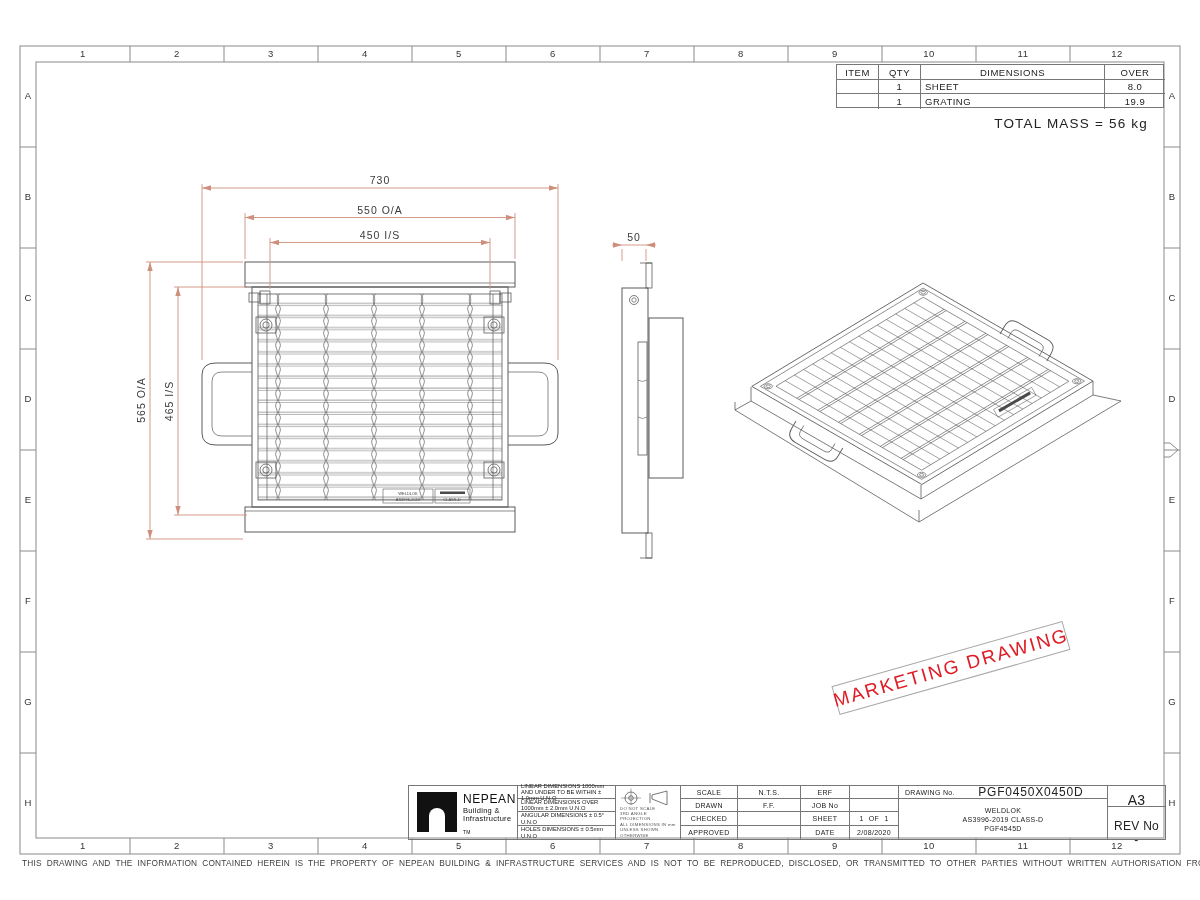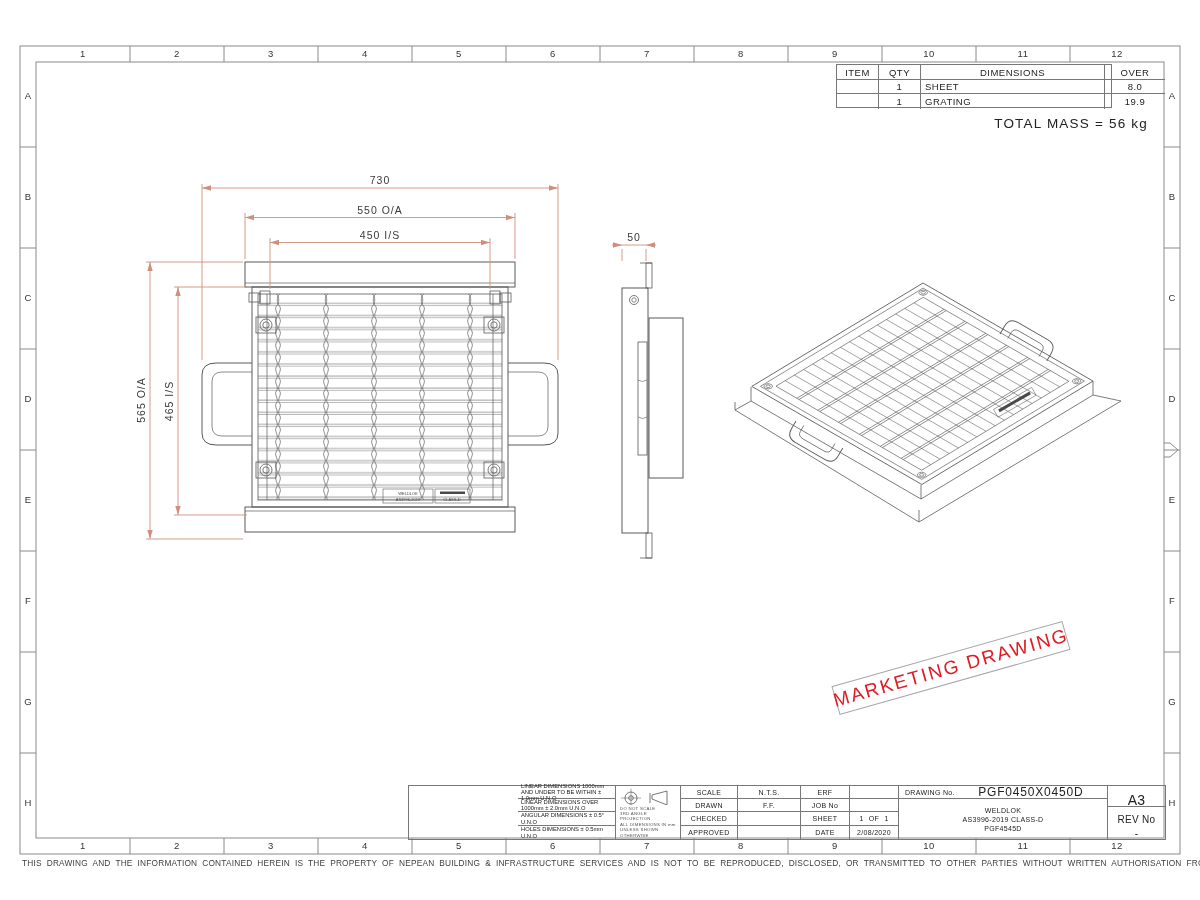--- a/index.html
+++ b/index.html
@@ -2,21 +2,21 @@
 <html><head>
 <meta charset="utf-8">
 <style>
   html,body{margin:0;padding:0;background:#fff;}
   #sheet{position:relative;width:1200px;height:900px;background:#ffffff;overflow:hidden;
          font-family:"Liberation Sans", sans-serif;color:#222;}
   #cad{position:absolute;left:0;top:0;}
   .gridnum{position:absolute;width:24px;text-align:center;font-size:9.5px;color:#333;letter-spacing:.5px;}
   .gridlet{position:absolute;width:16px;text-align:center;font-size:9.5px;color:#333;}
   
-  .ptable{position:absolute;left:836px;top:64px;width:276px;height:44px;border:1px solid #777;
+  .ptable{position:absolute;left:836px;top:64px;width:328px;height:44px;border:1px solid #777;
           display:grid;grid-template-columns:42px 42px 184px 60px;grid-template-rows:15px 14px 15px;
           font-size:9.5px;letter-spacing:.5px;color:#222;box-sizing:border-box;}
   .ptable div{border-right:1px solid #777;border-bottom:1px solid #777;display:flex;align-items:center;justify-content:center;overflow:hidden;box-sizing:border-box;}
   .ptable div.lastcol{border-right:none;}
   .ptable div.lastrow{border-bottom:none;}
   .ptable div.left{justify-content:flex-start;padding-left:4px;}
   .totalmass{position:absolute;left:990px;top:116px;width:158px;text-align:right;font-size:13.5px;
              letter-spacing:1.2px;color:#222;}
   
   #tblock{position:absolute;left:408px;top:785px;width:756px;height:53px;border:1px solid #777;box-sizing:content-box;font-size:7px;color:#222;}
@@ -254,20 +254,29 @@
     <div class="lastrow">1</div>
     <div class="lastrow left">GRATING</div>
     <div class="lastrow lastcol">19.9</div>
   </div>
   <div class="totalmass">TOTAL MASS = 56 kg</div>
 
   <div class="stamp" style="color:#e01b24">MARKETING DRAWING</div>
 
   <div id="tblock">
 
+    <div class="cell nb" style="left:0;top:0;width:109px;height:53px">
+      <div class="logoGlyph">
+          <div class="logoNotch"></div>
+        </div>
+      <span class="brand1">NEPEAN</span>
+      <span class="brand2">Building &amp;</span>
+      <span class="brand3">Infrastructure</span>
+      <span class="brandtm">TM</span>
+    </div>
 
     <div class="tolrow" style="top:0;height:13px">LINEAR DIMENSIONS 1000mm AND UNDER TO BE WITHIN ± 1.0mm U.N.O</div>
     <div class="tolrow" style="top:13px;height:13px">LINEAR DIMENSIONS OVER 1000mm ± 2.0mm U.N.O</div>
     <div class="tolrow" style="top:26px;height:14px">ANGULAR DIMENSIONS ± 0.5° U.N.O</div>
     <div class="tolrow" style="top:40px;height:13px;border-bottom:none">HOLES DIMENSIONS ± 0.5mm U.N.O</div>
 
     <div class="cell nb stacked" style="left:207px;top:0;width:65px;height:53px;justify-content:flex-start">
       <svg width="63" height="20" style="margin-top:2px">
         <g stroke="#555" fill="none" stroke-width="0.8">
           <circle cx="14" cy="10" r="6"></circle>
@@ -306,21 +315,21 @@
       <span>DRAWING No.</span>
       <span style="flex:1;text-align:center;font-size:12px;letter-spacing:.8px">PGF0450X0450D</span>
     </div>
     <div class="cell stacked" style="left:490px;top:13px;width:209px;height:40px;border-bottom:none">
       <div>WELDLOK</div>
       <div>AS3996-2019 CLASS-D</div>
       <div>PGF4545D</div>
     </div>
 
     <div class="cell nr" style="left:699px;top:8px;width:57px;height:13px;font-size:14px">A3</div>
-    <div class="cell nr nb stacked" style="left:699px;top:21px;width:57px;height:40px;font-size:10px;line-height:14px">
+    <div class="cell nr nb stacked" style="left:699px;top:27px;width:57px;height:40px;font-size:12px;line-height:14px">
       <div>REV No</div>
       <div>-</div>
     </div>
   </div>
 
   <div class="footer">THIS DRAWING AND THE INFORMATION CONTAINED HEREIN IS THE PROPERTY OF NEPEAN BUILDING &amp; INFRASTRUCTURE SERVICES AND IS NOT TO BE REPRODUCED, DISCLOSED, OR TRANSMITTED TO OTHER PARTIES WITHOUT WRITTEN AUTHORISATION FROM NEPEAN BUILDING &amp; INFRASTRUCTURE.</div>
 
 </div>
 
 </body></html>

